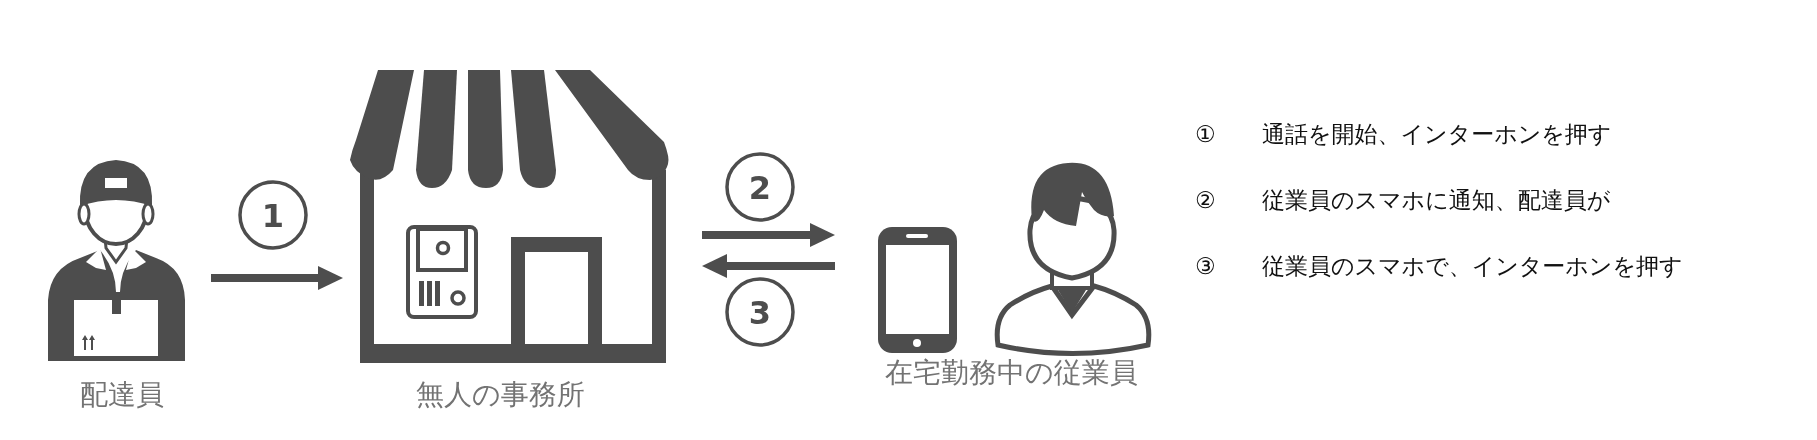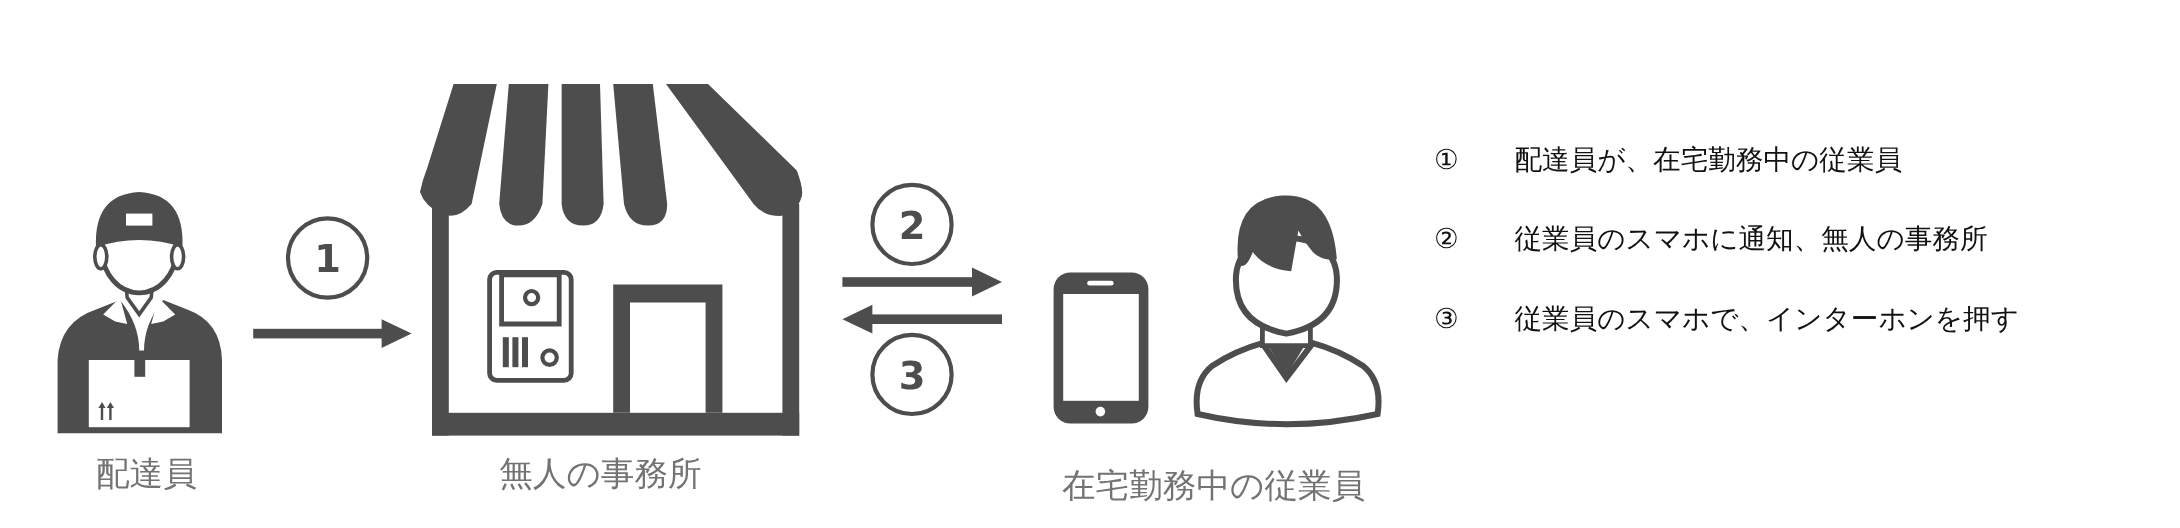--- a/index.html
+++ b/index.html
@@ -107,28 +107,28 @@
     <path d="M1052 262 L1052 288 L1092 288 L1092 262" fill="#fff" stroke="#4d4d4d" stroke-width="4"></path>
 
     <path d="M1030 230 Q1028 270 1072 278 Q1116 270 1114 230 Q1112 200 1072 198 Q1032 200 1030 230 Z" fill="#fff" stroke="#4d4d4d" stroke-width="5"></path>
 
     <path d="M1032 220 Q1026 166 1068 163 Q1110 160 1114 216 Q1102 218 1094 210 Q1086 200 1082 192 L1076 226 Q1054 224 1044 210 Q1038 226 1032 220 Z" fill="#4d4d4d"></path>
   </g>
 </svg>
 
 <div class="label" style="left:80px; top:382px;">配達員</div>
 <div class="label" style="left:416px; top:382px;text-align:center;">無人の事務所</div>
-<div class="label" style="left:885px; top:392px;">在宅勤務中の従業員</div>
+<div class="label" style="left:885px; top:360px;font-family:Liberation Serif, serif;">在宅勤務中の従業員</div>
 
 <div>
   <div class="step-row" style="top:120px;">
     <span class="step-num">①</span>
-    <span class="step-text">配達員が、在宅勤務中の従業員</span>
+    <span class="step-text">通話を開始、インターホンを押す</span>
   </div>
   <div class="step-row" style="top:186px;">
     <span class="step-num">②</span>
-    <span class="step-text">従業員のスマホに通知、無人の事務所</span>
+    <span class="step-text">従業員のスマホに通知、配達員が</span>
   </div>
   <div class="step-row" style="top:252px;">
     <span class="step-num">③</span>
     <span class="step-text">従業員のスマホで、インターホンを押す</span>
   </div>
 </div>
 
 </body></html>

